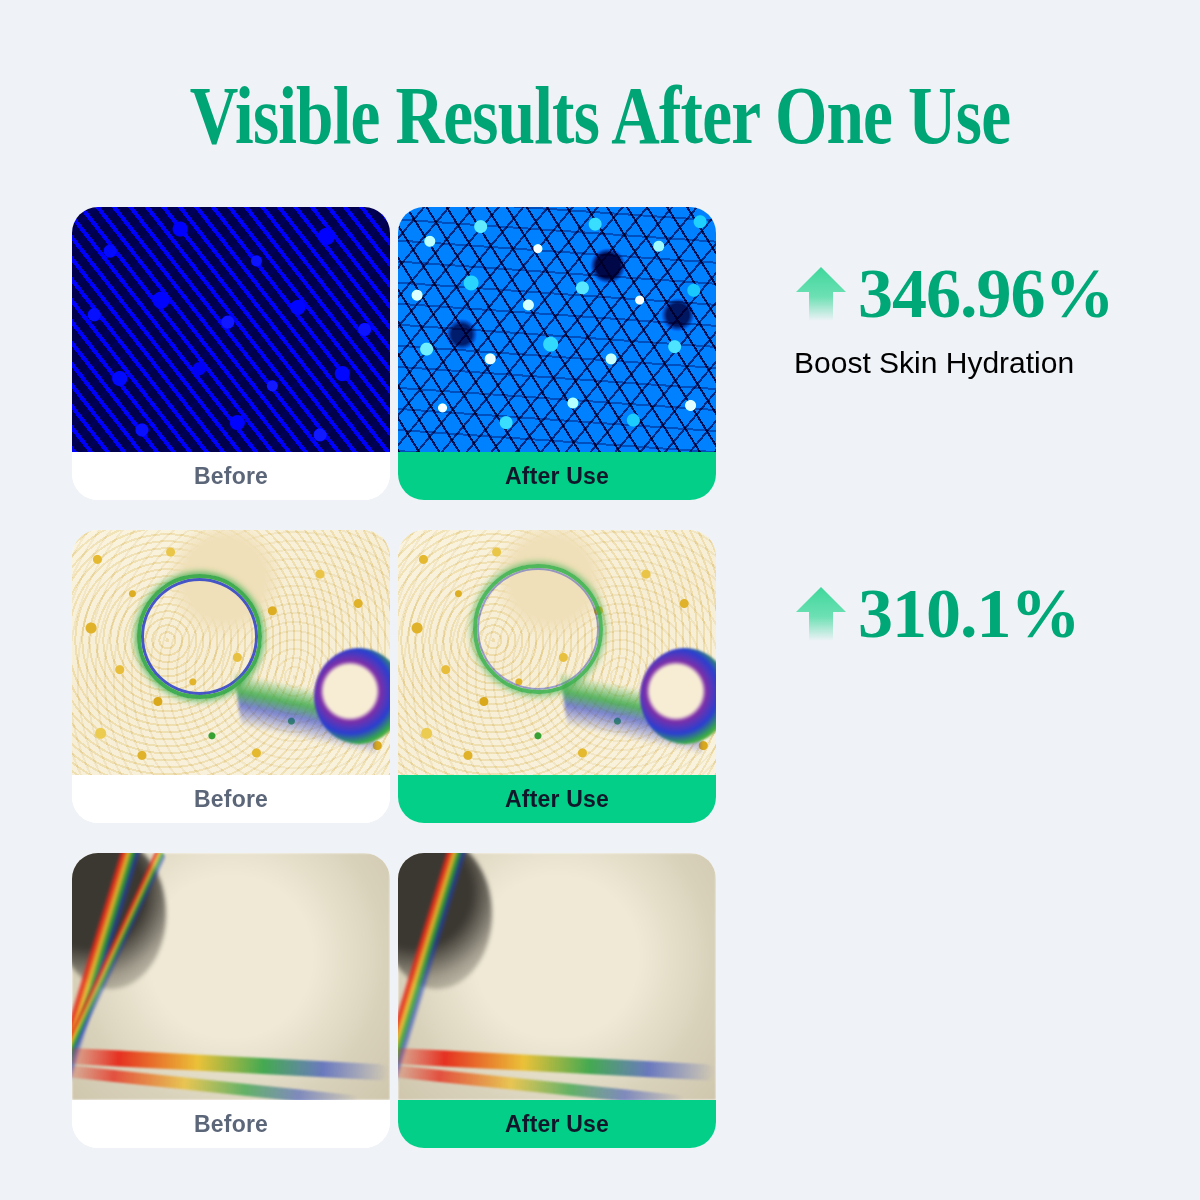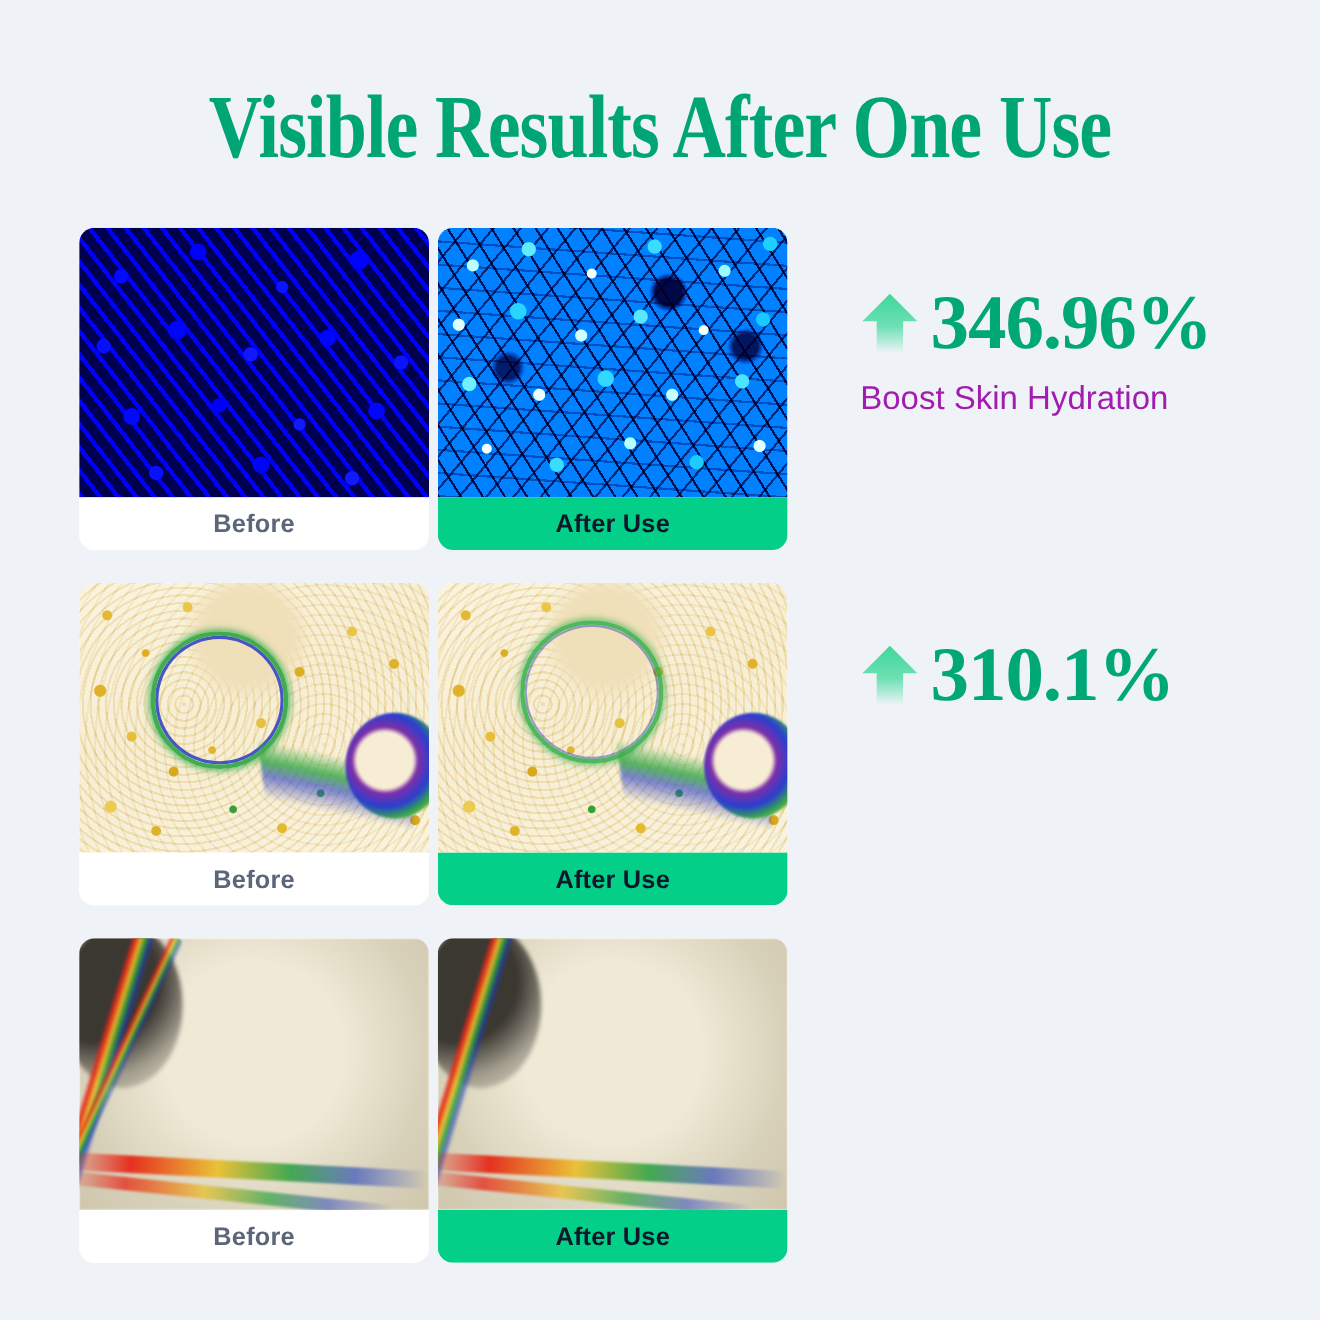--- a/index.html
+++ b/index.html
@@ -49,21 +49,21 @@
     gap: 8px;
     margin-bottom: 30px;
   }
   .compare-row.r1 { height: 293px; }
   .compare-row.r2 { height: 293px; }
   .compare-row.r3 { height: 295px; }
 
   .panel {
     position: relative;
     width: 318px;
-    border-radius: 14px;
+    border-radius: 26px;
     overflow: hidden;
     background: #ffffff;
     display: flex;
     flex-direction: column;
   }
 
   .panel-img {
     position: relative;
     width: 100%;
     flex: 1 1 auto;
@@ -250,21 +250,21 @@
   .wl-bottom2{ left: -4%; top: 92%;  width: 300px; height: 12px; transform: rotate(6deg); border-radius: 10px; opacity: .8; }
 
   
   .stats-col {
     position: absolute;
     left: 782px;
     top: 207px;
     width: 390px;
   }
 
-  .stat-block { position: absolute; left: 0; width: 390px; }
+  .stat-block { position: absolute; left: 12px; width: 390px; }
   .stat-block.s1 { top: 50px; }
   .stat-block.s2 { top: 370px; }
   .stat-block.s3 { top: 710px; }
 
   .stat-head {
     display: flex;
     align-items: center;
     gap: 10px;
   }
 
@@ -277,21 +277,21 @@
     line-height: 74px;
     color: #00a877;
     letter-spacing: -1px;
     white-space: nowrap;
   }
 
   .stat-desc {
     margin-top: 12px;
     font-size: 30px;
     line-height: 40px;
-    color: #a21caf;
+    color: #000000;
     max-width: 350px;
   }
 </style>
 </head>
 <body>
 
 <div class="page-title">Visible Results After One Use</div>
 
 <div class="compare-col">
 

